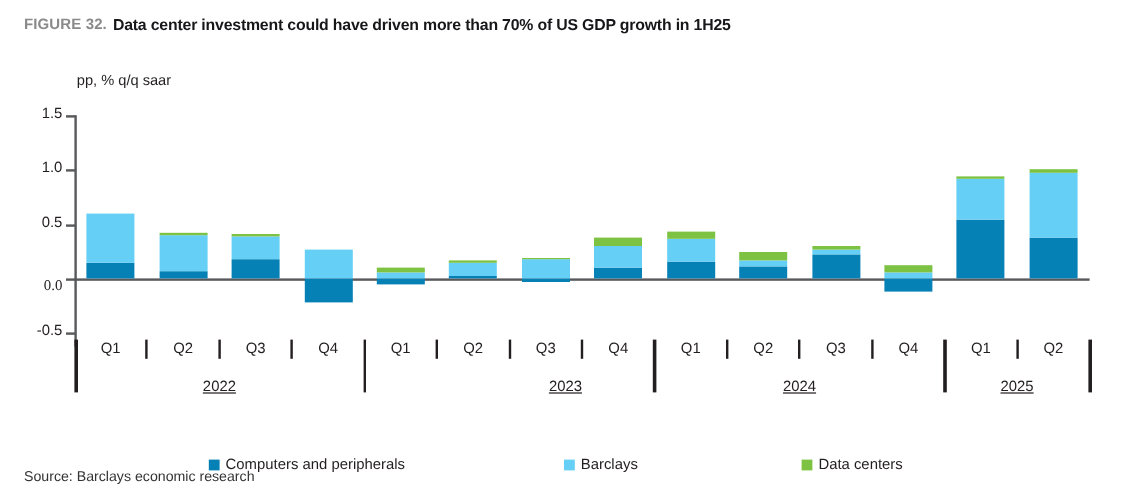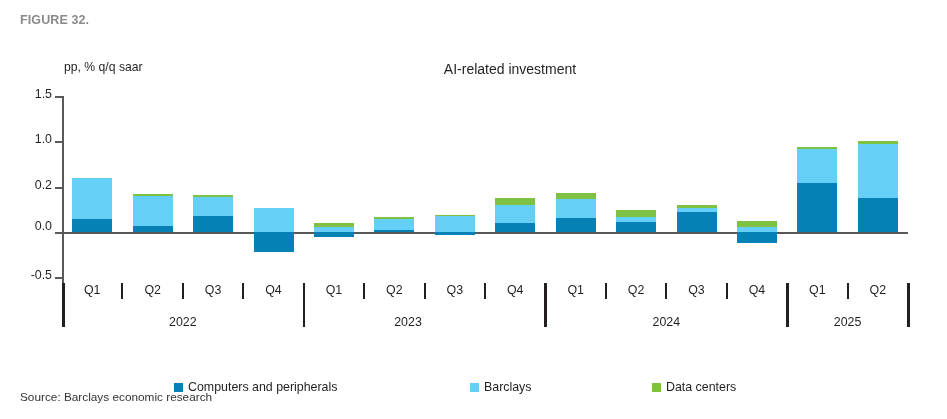--- a/index.html
+++ b/index.html
@@ -171,20 +171,21 @@
     margin-left: -30px;
   }
   .year-label {
     position: absolute;
     top: 34px;
     font-size: 12.4px;
     color: #231f20;
     text-align: center;
     width: 90px;
     margin-left: -45px;
+    text-decoration: underline;
   }
 
   
   #legend {
     position: absolute;
     left: 160px;
     top: 342px;
     width: 700px;
     height: 20px;
   }
@@ -212,41 +213,41 @@
     top: 390px;
     font-size: 11.8px;
     color: #333333;
   }
 </style>
 </head>
 <body>
 
 <div id="figure-header">
   <span id="figure-number">FIGURE 32.</span>
+  <span id="figure-title">Data center investment could have driven more than 70% of US GDP growth in 1H25</span>
 </div>
 
 <div id="chart-region">
 
   <div id="units-label">pp, % q/q saar</div>
 
   <div id="chart-titles">
-    <div id="chart-title-main">AI-related investment</div>
   </div>
 
   <div id="plot">
     <div class="y-axis-line"></div>
     <div id="y-ticks">
         <div class="y-tick" style="top: 8px;"></div>
         <div class="y-label-holder" style="top: 8px;">1.5</div>
         <div class="y-tick" style="top: 53.3333px;"></div>
         <div class="y-label-holder" style="top: 53.3333px;">1.0</div>
         <div class="y-tick" style="top: 98.6667px;"></div>
-        <div class="y-label-holder" style="top: 98.6667px;">0.2</div>
+        <div class="y-label-holder" style="top: 98.6667px;">0.5</div>
         <div class="y-tick" style="top: 144px;"></div>
-        <div class="y-label-holder" style="top: 140px;">0.0</div>
+        <div class="y-label-holder" style="top: 152px; font-family: Liberation Serif, serif;">0.0</div>
         <div class="y-tick" style="top: 189.333px;"></div>
         <div class="y-label-holder" style="top: 189.333px;">-0.5</div>
       </div>
     <div id="zero-line" style="top: 144px;"></div>
     <div id="bars">
         <div class="bar-group" style="left: 10.2143px; width: 40px;">
           <div class="seg" style="background: rgb(5, 129, 182); top: 131.307px; height: 12.6933px;"></div>
           <div class="seg" style="background: rgb(102, 207, 245); top: 89.6px; height: 41.7067px;"></div>
         </div>
         <div class="bar-group" style="left: 70.6429px; width: 40px;">
@@ -328,21 +329,21 @@
       <div class="year-sep" style="left: 240.714px;"></div>
       <div class="year-label" style="left: 120.857px;">2022</div>
       <div class="q-label" style="left: 271.929px;">Q1</div>
       <div class="q-sep" style="left: 301.143px;"></div>
       <div class="q-label" style="left: 332.357px;">Q2</div>
       <div class="q-sep" style="left: 361.571px;"></div>
       <div class="q-label" style="left: 392.786px;">Q3</div>
       <div class="q-sep" style="left: 422px;"></div>
       <div class="q-label" style="left: 453.214px;">Q4</div>
       <div class="year-sep" style="left: 482.429px;"></div>
-      <div class="year-label" style="left: 346px;">2023</div>
+      <div class="year-label" style="left: 378px; text-align: right;">2023</div>
       <div class="q-label" style="left: 513.643px;">Q1</div>
       <div class="q-sep" style="left: 542.857px;"></div>
       <div class="q-label" style="left: 574.071px;">Q2</div>
       <div class="q-sep" style="left: 603.286px;"></div>
       <div class="q-label" style="left: 634.5px;">Q3</div>
       <div class="q-sep" style="left: 663.714px;"></div>
       <div class="q-label" style="left: 694.929px;">Q4</div>
       <div class="year-sep" style="left: 724.143px;"></div>
       <div class="year-label" style="left: 604.286px;">2024</div>
       <div class="q-label" style="left: 755.357px;">Q1</div>
@@ -354,20 +355,20 @@
 
   <div id="legend">
       <div class="legend-item" style="left: 14px;">
         <span class="legend-swatch" style="background: rgb(5, 129, 182);"></span>
         <span class="legend-text">Computers and peripherals</span>
       </div>
       <div class="legend-item" style="left: 310px;">
         <span class="legend-swatch" style="background: rgb(102, 207, 245);"></span>
         <span class="legend-text">Barclays</span>
       </div>
-      <div class="legend-item" style="left: 492px;">
+      <div class="legend-item" style="left: 508px;">
         <span class="legend-swatch" style="background: rgb(125, 194, 67);"></span>
         <span class="legend-text">Data centers</span>
       </div>
     </div>
 </div>
 
 <div id="source">Source: Barclays economic research</div>
 
 </body></html>

